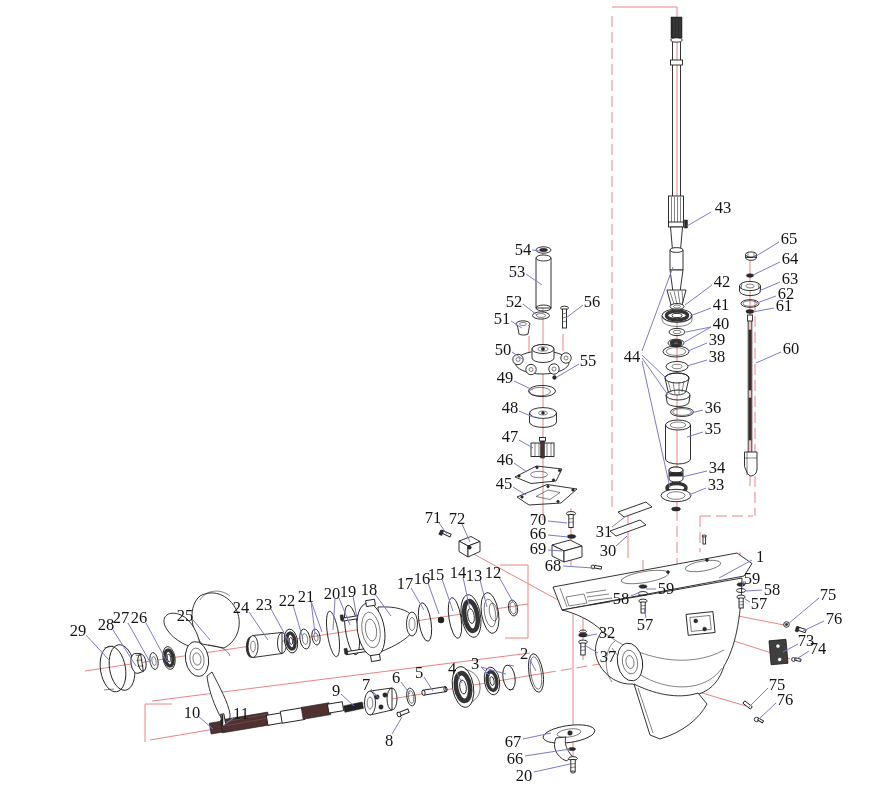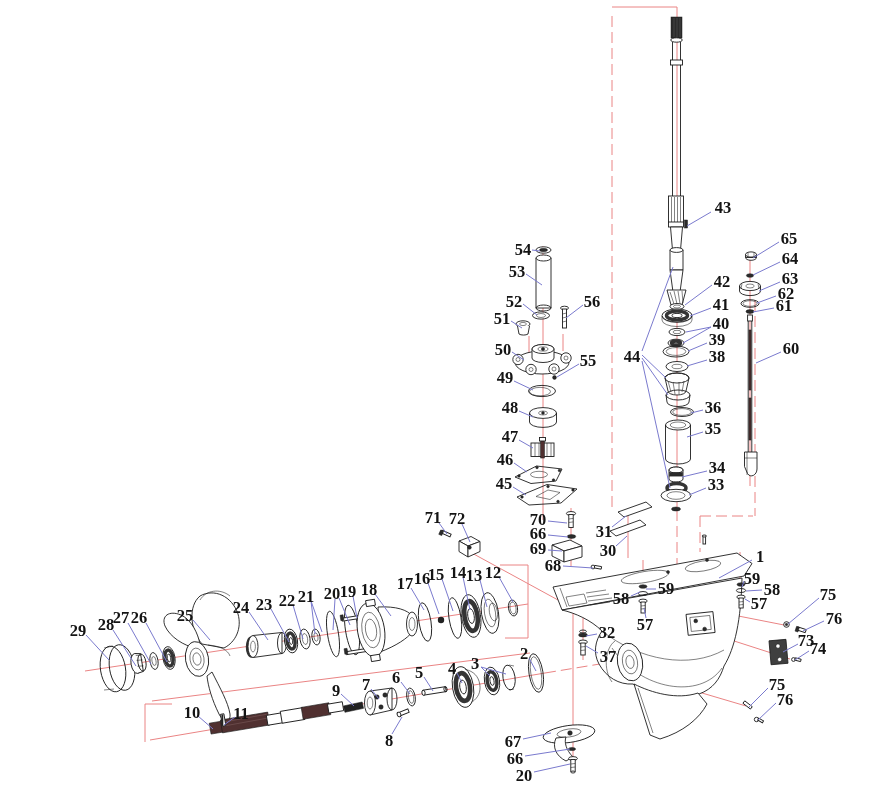--- a/index.html
+++ b/index.html
@@ -1,16 +1,16 @@
 <!DOCTYPE html>
 <html><head>
 <meta charset="utf-8">
 <style>
   html,body{margin:0;padding:0;background:#ffffff;}
-  #stage{width:890px;height:794px;position:relative;background:#fff;font-weight:bold;}
+  #stage{width:890px;height:794px;position:relative;background:#fff;}
   svg{display:block;}
   .o{fill:none;stroke:#1c1c1c;stroke-width:0.9;}
   .t{fill:none;stroke:#1c1c1c;stroke-width:0.55;}
   .f{fill:#ffffff;stroke:#1c1c1c;stroke-width:0.9;}
   .d{fill:#2b2b2b;stroke:#1c1c1c;stroke-width:0.5;}
   .m{fill:#503030;stroke:#1c1c1c;stroke-width:0.6;}
   .band{fill:none;stroke:#343434;stroke-width:3.4;}
   .band2{fill:none;stroke:#343434;stroke-width:4.6;}
   .anode{fill:#3f3f3f;stroke:#1c1c1c;stroke-width:0.8;}
   .leader{stroke:#7a7ace;stroke-width:1;fill:none;}

